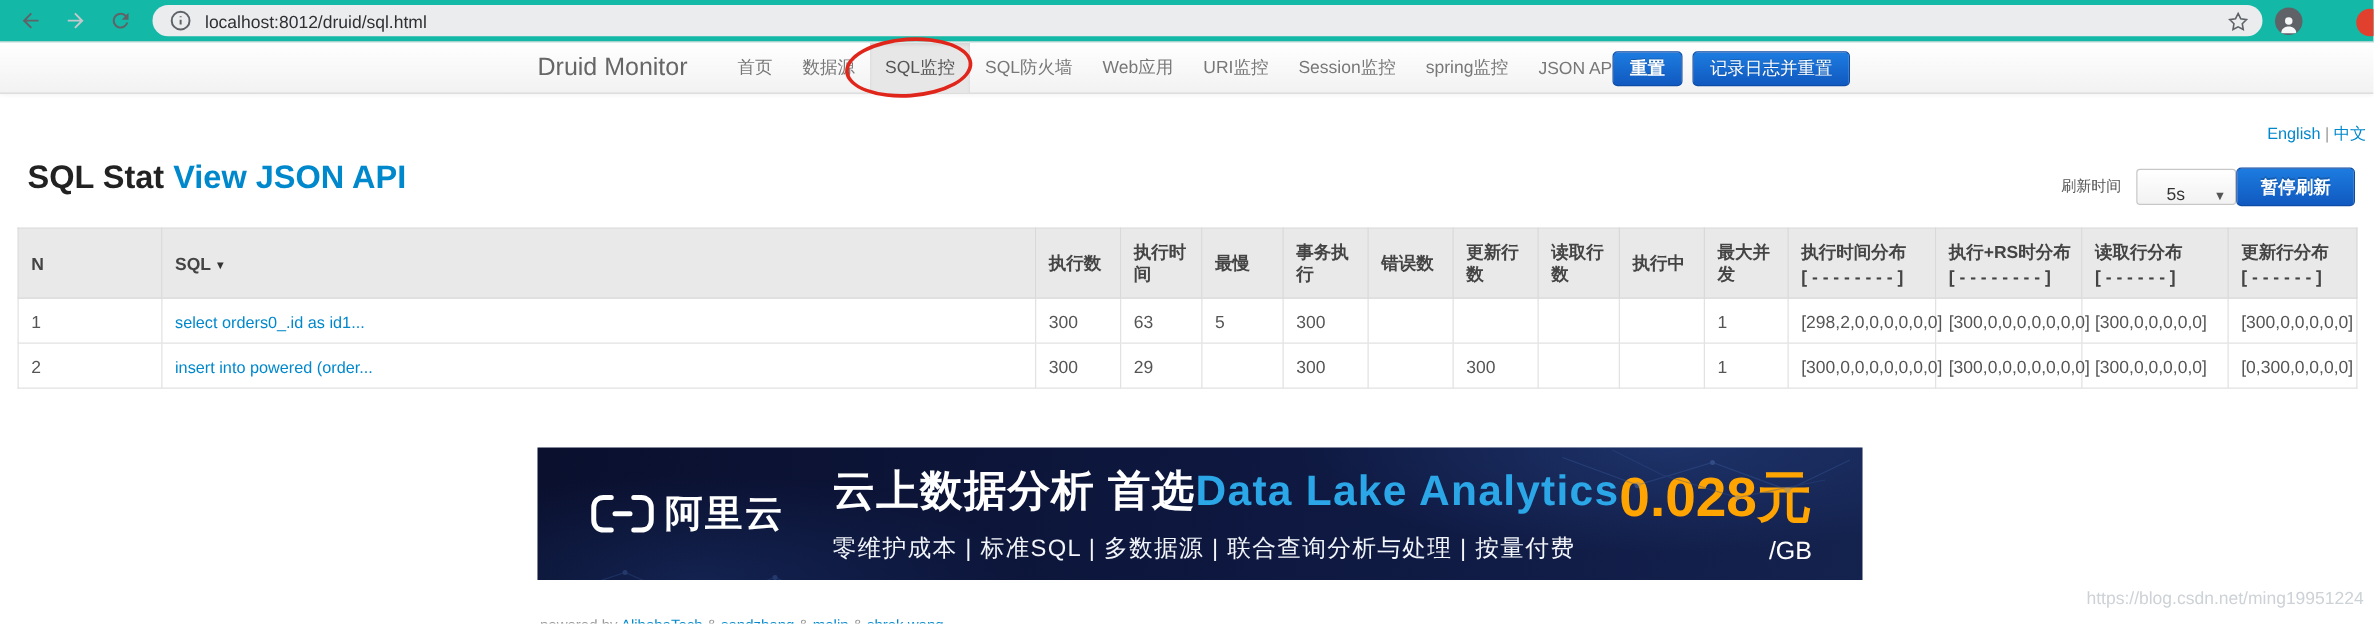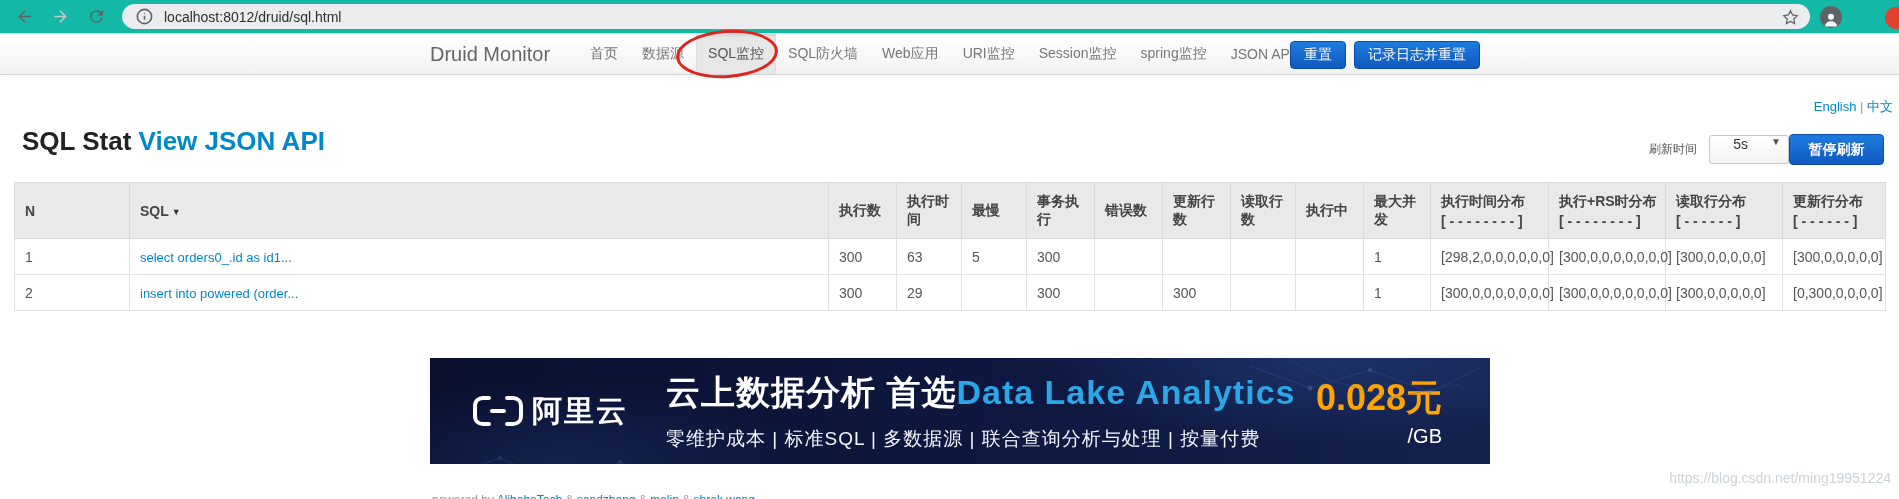--- a/index.html
+++ b/index.html
@@ -32,36 +32,36 @@
   .brand { margin-left:430px; font-size:20px; color:#666; white-space:nowrap; }
   .nav-items { display:flex; align-items:center; margin-left:28px; height:100%; }
   .nav-item { padding:0 12px; height:100%; display:flex; align-items:center;
     font-size:14px; color:#777; text-decoration:none; white-space:nowrap; cursor:pointer; }
   .nav-item.active { background:#e7e7e7; color:#555;
     box-shadow:inset 0 2px 3px rgba(0,0,0,.08); }
   .btn-blue { display:inline-flex; align-items:center; justify-content:center; height:28px;
     padding:0 13px; background:linear-gradient(#1d7ce0,#1059c0); border:1px solid #0d4ba6;
     border-radius:4px; color:#fff; font-size:14px; cursor:pointer; white-space:nowrap;
     text-shadow:0 -1px 0 rgba(0,0,0,.2); }
-  .nav-btn-reset { position:absolute; left:1290px; top:41px; min-width:54px; }
+  .nav-btn-reset { position:absolute; left:1290px; top:41px; min-width:54px;font-weight:bold; }
   .nav-btn-logreset { position:absolute; left:1354px; top:41px; min-width:123px; }
   .annotation-ellipse { position:absolute; left:676px; top:30px; width:102px; height:48px;
     border:3px solid #e0251b; border-radius:50%; transform:rotate(-4deg); pointer-events:none; }
 
   
   .lang { position:absolute; right:6px; top:98px; font-size:13px; color:#999; }
   .lang a { color:#0088cc; text-decoration:none; cursor:pointer; }
 
   
   .page-title { position:absolute; left:22px; top:126px; font-size:26px; font-weight:bold; color:#222; }
   .page-title a { color:#0088cc; text-decoration:none; }
   .refresh { position:absolute; right:15px; top:134px; display:flex; align-items:center; }
   .refresh-label { font-size:12px; color:#555; margin-right:12px; }
   .select-box { width:80px; height:29px; border:1px solid #c7c7c7; border-radius:3px;
-    background:linear-gradient(#ffffff,#f2f2f2); display:flex; align-items:flex-start;
+    background:linear-gradient(#ffffff,#f2f2f2); display:flex; align-items:flex-end;
     font-size:14px; color:#333; cursor:pointer; }
   .select-box .val { flex:1; text-align:center; }
   .select-box .caret { margin-right:7px; font-size:10px; color:#555; }
   .btn-pause { margin-left:0; height:31px; min-width:95px; font-weight:bold; }
 
   
   .stat-table { position:absolute; left:14px; top:182px; width:1871px; border-collapse:collapse;
     table-layout:fixed; }
   .stat-table th, .stat-table td { border:1px solid #e2e2e2; text-align:left; vertical-align:middle; }
   .stat-table thead th { background:#e9e9e9; border-color:#d9d9d9; height:56px;
@@ -80,21 +80,21 @@
     display:flex; align-items:center; overflow:hidden; }
   .banner-lines { position:absolute; inset:0; opacity:.35; }
   .aliyun-logo { margin-left:42px; display:flex; align-items:center; flex:0 0 auto; }
   .aliyun-logo svg { width:52px; height:34px; }
   .aliyun-name { color:#fff; font-size:30px; font-weight:bold; margin-left:8px; letter-spacing:2px; }
   .banner-center { margin-left:38px; display:flex; flex-direction:column; }
   .headline { font-size:34px; font-weight:bold; white-space:nowrap; color:#fff; letter-spacing:1px; }
   .headline .en { color:#2ba6e6; }
   .tagline { margin-top:10px; font-size:19px; color:#f2f5fa; letter-spacing:1px; white-space:nowrap; }
   .price-block { margin-left:auto; margin-right:48px; display:flex; flex-direction:column; align-items:flex-end; }
-  .price { font-size:36px; font-weight:bold; color:#ffa400; white-space:nowrap; }
+  .price { font-size:44px; font-weight:bold; color:#ffa400; white-space:nowrap; }
   .price-unit { font-size:20px; color:#fff; margin-top:2px; }
 
   
   .powered { position:absolute; left:432px; top:493px; font-size:12px; color:#999; white-space:nowrap; }
   .powered a { color:#0088cc; text-decoration:none; }
   .watermark { position:absolute; right:8px; top:470px; font-size:14px; color:#cdd2d6; }
 </style>
 </head>
 <body>
 

